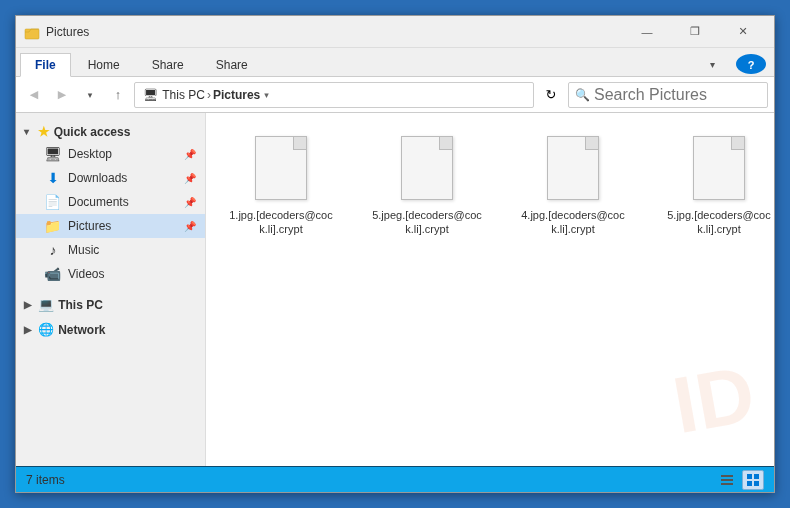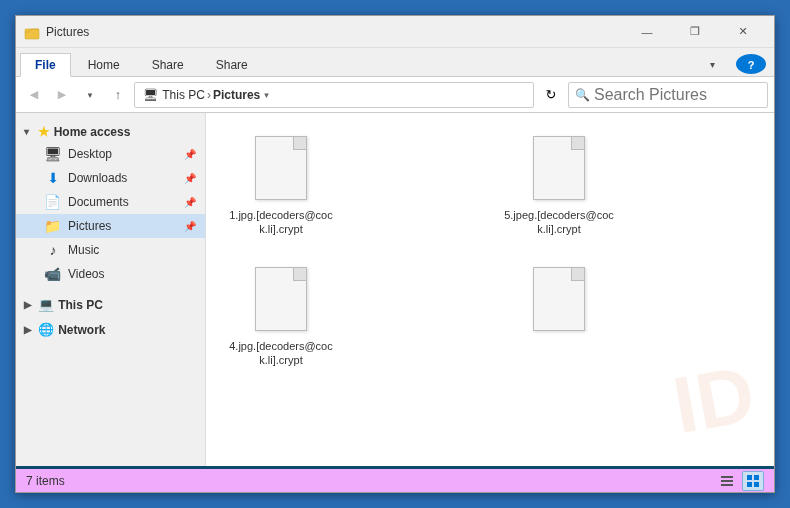--- a/index.html
+++ b/index.html
@@ -245,22 +245,22 @@
       opacity: 0.08;
       font-size: 80px;
       font-weight: bold;
       color: #e05000;
       pointer-events: none;
       user-select: none;
       transform: rotate(-10deg);
     }
     .file-grid {
       display: grid;
-      grid-template-columns: repeat(2, 1fr);
-      gap: 8px;
+      grid-template-columns: repeat(5, 1fr);
+      gap: 16px;
     }
     .file-item {
       display: flex;
       flex-direction: column;
       align-items: center;
       padding: 8px;
       cursor: pointer;
       border: 1px solid transparent;
       border-radius: 2px;
       width: 130px;
@@ -311,22 +311,22 @@
       color: #333;
       text-align: center;
       word-break: break-all;
       max-width: 120px;
       line-height: 1.3;
     }
 
     
     .status-bar {
       height: 26px;
-      background: #f0abfc;
-      border-top: 3px solid #0c4a6e;
+      background: #0ea5e9;
+      border-top: 1px solid #0c4a6e;
       display: flex;
       align-items: center;
       padding: 0 10px;
       font-size: 12px;
       color: #333;
     }
     .status-bar-right {
       margin-left: auto;
       display: flex;
       gap: 4px;
@@ -397,21 +397,21 @@
       <input type="text" placeholder="Search Pictures" style="">
     </div>
   </div>
 
   <div class="main-content">
 
     <div class="sidebar">
       <div class="sidebar-section-header">
         <span class="sidebar-chevron">▾</span>
         <span class="sidebar-star">★</span>
-        <span>Home access</span>
+        <span>Quick access</span>
       </div>
 
       <div class="sidebar-item">
         <span class="sidebar-item-icon">🖥</span>
         <span>Desktop</span>
         <span class="sidebar-item-pin">📌</span>
       </div>
       <div class="sidebar-item">
         <span class="sidebar-item-icon" style="color:#0078d7;">⬇</span>
         <span>Downloads</span>
@@ -474,20 +474,26 @@
         </div>
 
 
         <div class="file-item">
           <div class="file-icon">
             <div class="file-icon-page" style="background:#f5f5f5;"></div>
           </div>
           <span class="file-label">4.jpg.[decoders@cock.li].crypt</span>
         </div>
 
+        <div class="file-item">
+          <div class="file-icon">
+            <div class="file-icon-page" style="background:#f5f5f5;"></div>
+          </div>
+          <span class="file-label">5.jpg.[decoders@cock.li].crypt</span>
+        </div>
 
         <div class="file-item">
           <div class="file-icon">
             <div class="file-icon-page" style="background:#f5f5f5;"></div>
           </div>
         </div>
 
 
       </div>
     </div>

